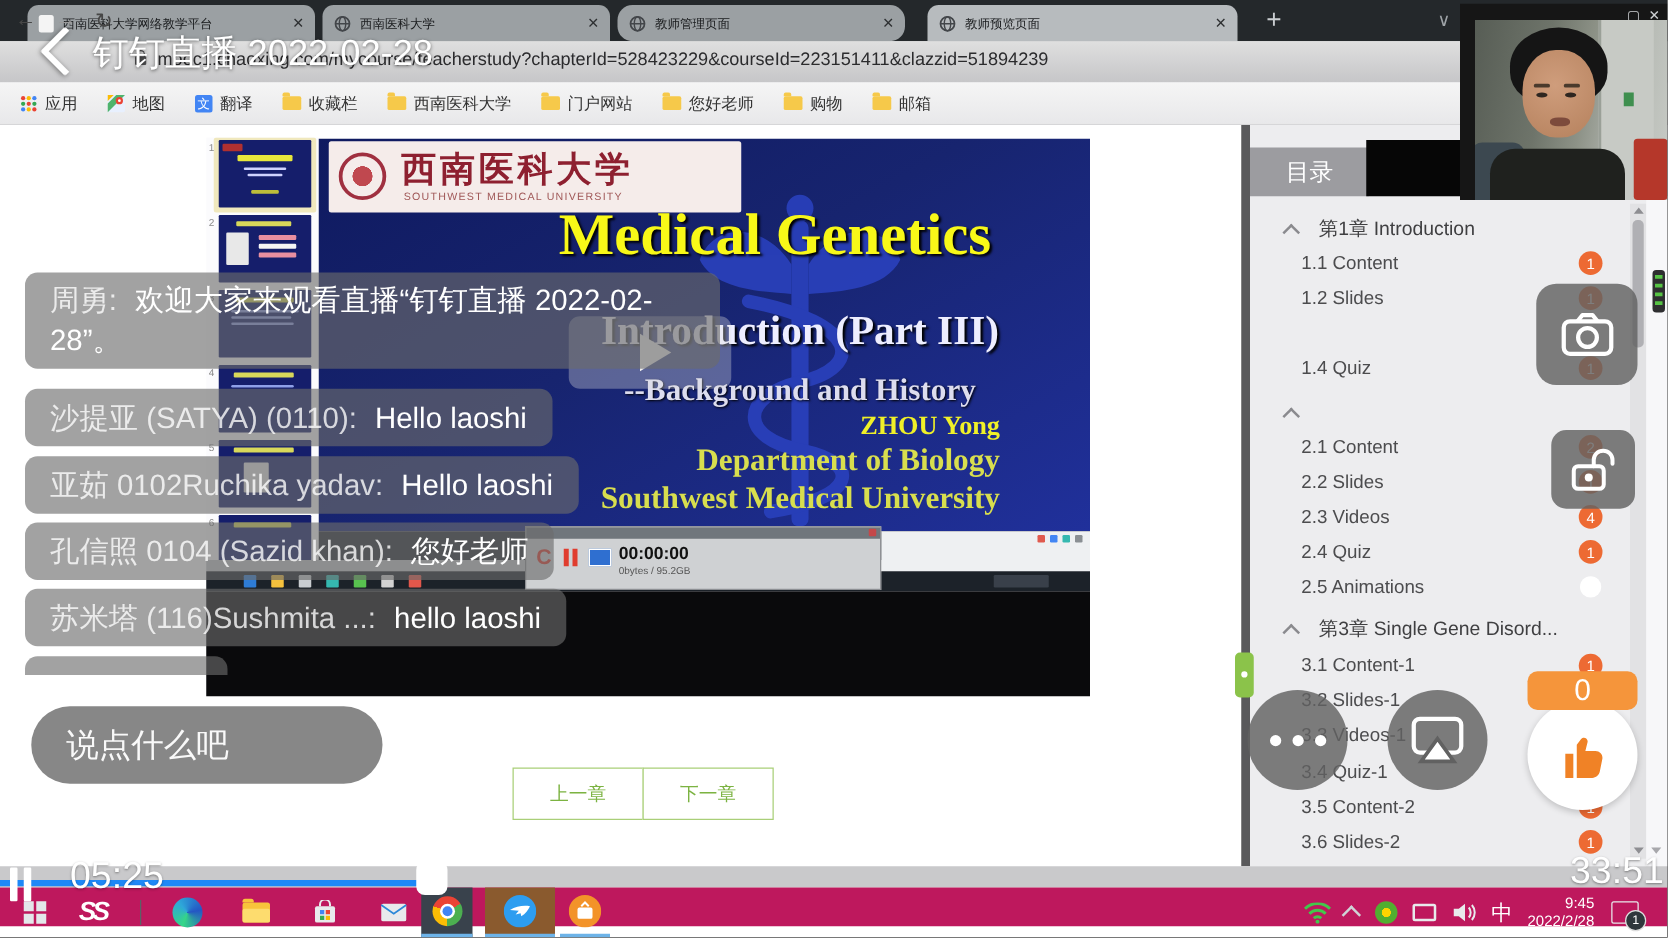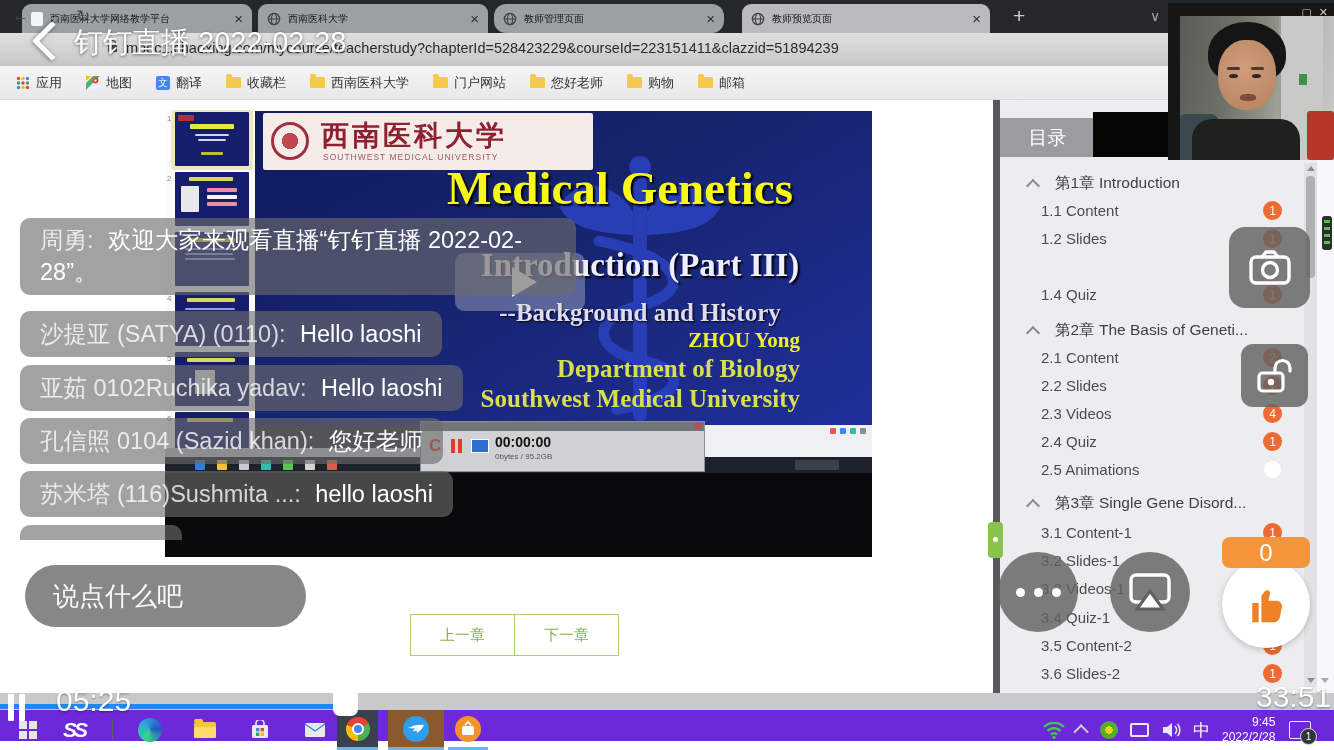--- a/index.html
+++ b/index.html
@@ -167,21 +167,21 @@
   
   .pp-bar{position:absolute;top:694px;width:6px;height:27px;background:#fff;border-radius:1px;z-index:72;}
   .pp-elapsed{position:absolute;left:56px;top:684px;font-size:30px;color:#fff;z-index:72;
     text-shadow:0 1px 2px rgba(0,0,0,.4);}
   .pp-line{position:absolute;left:0;top:704px;width:345px;height:5px;background:#1e88f7;z-index:71;}
   .pp-thumb{position:absolute;left:333px;top:689px;width:25px;height:27px;background:#fff;border-radius:7px;z-index:72;}
   .pp-dur{position:absolute;left:1256px;top:680px;font-size:30px;color:#fff;z-index:72;
     text-shadow:0 1px 2px rgba(0,0,0,.4);}
 
   
-  .taskbar{position:absolute;left:0;top:710px;width:1334px;height:31px;background:#6d28d9;z-index:70;}
+  .taskbar{position:absolute;left:0;top:710px;width:1334px;height:31px;background:#be185d;z-index:70;}
   .tb-box{position:absolute;top:0;height:40px;display:flex;align-items:center;justify-content:center;}
   .win-logo{display:grid;grid-template-columns:8px 8px;grid-template-rows:8px 8px;gap:2px;}
   .win-logo span{background:#e3e7ea;}
   .ss-logo{color:#fff;font-weight:bold;font-style:italic;font-size:21px;letter-spacing:-3px;}
   .tb-sep{position:absolute;left:112px;top:10px;width:1px;height:20px;background:#5a6166;}
   .edge-ball{width:24px;height:24px;border-radius:50%;
     background:conic-gradient(from 200deg,#35d687,#2ea7d9,#2456c4,#35d687);}
   .tb-folder{width:22px;height:16px;background:#f8c43b;border-radius:2px;position:relative;}
   .tb-folder::before{content:"";position:absolute;left:0;top:-3px;width:9px;height:3px;background:#f8c43b;
     border-radius:2px 2px 0 0;}
@@ -430,21 +430,20 @@
       <span class="lbl">1.2 Slides</span>
       <span class="badge">1</span>
     </div>
     <div class="toc-item" style="top:182px;">
       <span class="lbl">1.4 Quiz</span>
       <span class="badge">1</span>
     </div>
 
     <div class="toc-chapter" style="top:217px;">
       <span class="chev-up"></span>
-      <span class="lbl">第2章 The Basis of Geneti...</span>
     </div>
     <div class="toc-item" style="top:245px;">
       <span class="lbl">2.1 Content</span>
       <span class="badge">2</span>
     </div>
     <div class="toc-item" style="top:273px;">
       <span class="lbl">2.2 Slides</span>
       <span class="badge">1</span>
     </div>
     <div class="toc-item" style="top:301px;">

